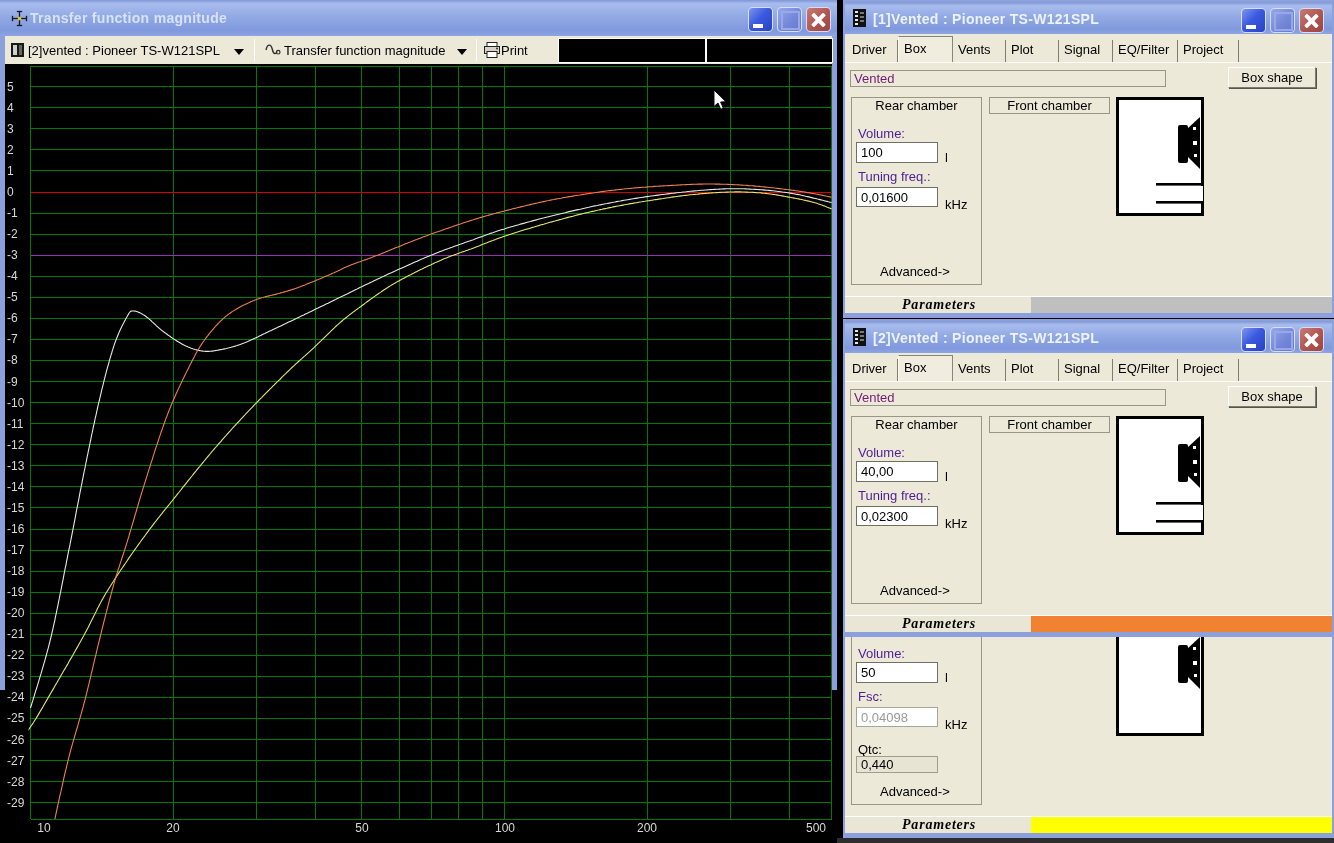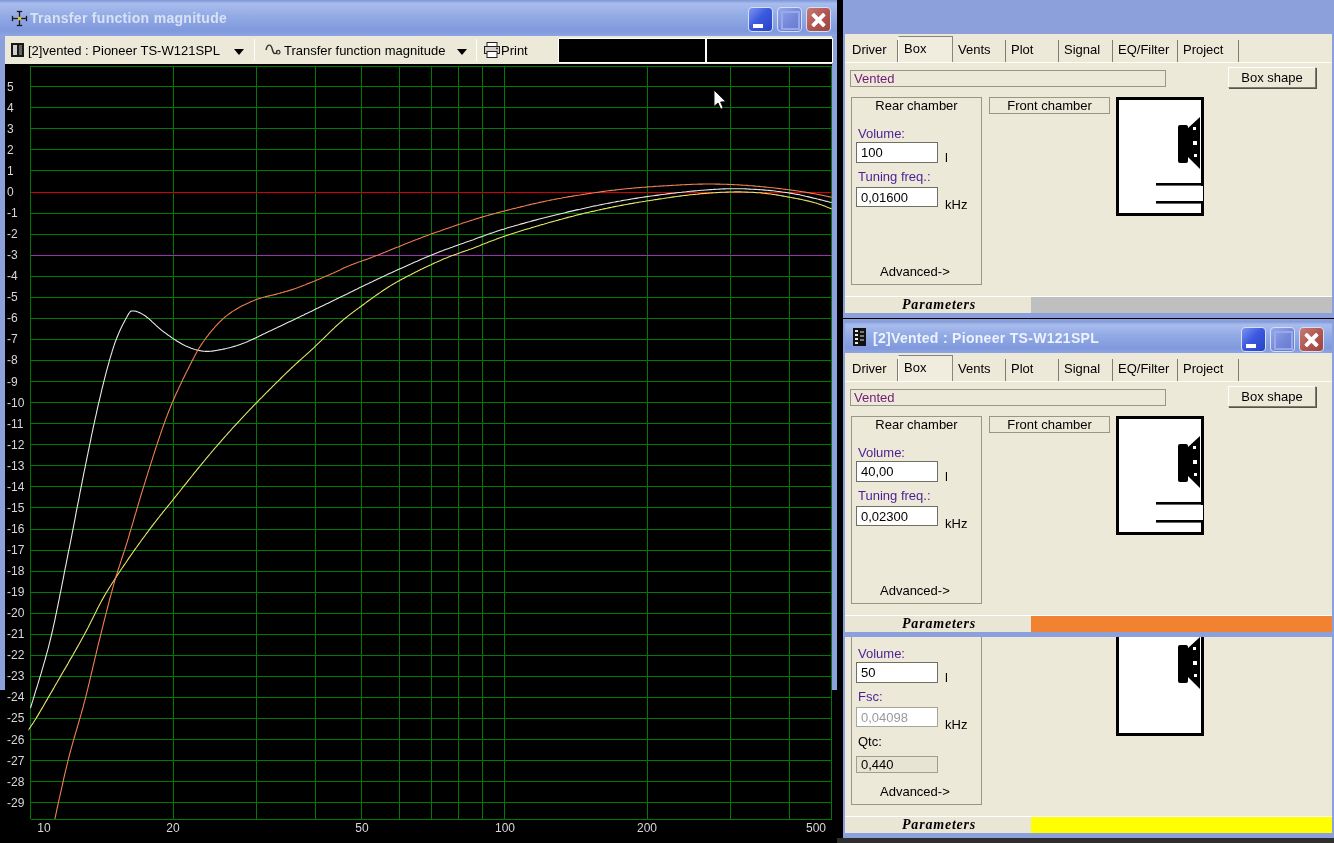--- a/index.html
+++ b/index.html
@@ -172,21 +172,21 @@
   <span class="boxshape">Box shape</span>
   <span class="cham rear">Rear chamber</span>
   <span class="cham front">Front chamber</span>
   <span class="group"></span>
   <span class="lblb" style="left:15px;top:126px">Volume:</span>
   <span class="inp" style="top:142px">50</span>
   <span class="lblk" style="left:102px;top:150px">l</span>
   <span class="lblb" style="left:15px;top:169px">Fsc:</span>
   <span class="inp" style="top:187px;height:20px;color:#9a9a9a;border-color:#a8a69a">0,04098</span>
   <span class="lblk" style="left:102px;top:197px">kHz</span>
-  <span class="lblk" style="left:15px;top:214px">Qtc:</span>
+  <span class="lblk" style="left:15px;top:222px">Qtc:</span>
   <span class="inp" style="top:236px;height:17px;line-height:15px;background:#E7E4D4;border-color:#a09e90">0,440</span>
   <span class="lblk" style="left:37px;top:264px">Advanced-&gt;</span>
   <svg class="boxdiag" width="88" height="119" viewBox="0 0 88 119">
     <rect x="1.5" y="1.5" width="85" height="116" fill="#fff" stroke="#000" stroke-width="3"></rect>
     <path d="M84,20 L71,32 L71,59 L84,72 Z" fill="#000"></path>
     <rect x="62" y="28" width="10" height="38" rx="2" fill="#000"></rect>
     <rect x="77" y="30" width="3" height="3" fill="#fff"></rect>
     <rect x="77" y="44" width="4" height="4" fill="#fff"></rect>
     <rect x="78" y="57" width="3" height="3" fill="#fff"></rect>
   </svg>
@@ -241,20 +241,27 @@
   </svg>
   <div class="params">
         <span style="position:absolute;left:186px;top:0;width:301px;height:16px;background:#F08232"></span>
         <span class="pleft">
           <span class="ptxt">Parameters</span>
         </span>
       </div>
 </div>
 
 <div class="win" style="top:0px">
+  <div class="wtitle">
+        <span class="wicon"></span>
+        <span class="wtext">[1]Vented : Pioneer TS-W121SPL</span>
+    <span class="cbtn wbtn bmin" style="left:396px"></span>
+        <span class="cbtn wbtn bmax" style="left:425px"></span>
+        <span class="cbtn wbtn bclose" style="left:454px"></span>
+      </div>
   <div class="wtabs">
         <span class="tab" style="left:2px;width:51px">Driver</span>
         <span class="tab tabactive" style="left:53px;width:55px">Box</span>
         <span class="tab" style="left:108px;width:53px">Vents</span>
         <span class="tab" style="left:161px;width:53px">Plot</span>
         <span class="tab" style="left:214px;width:54px">Signal</span>
         <span class="tab" style="left:268px;width:65px">EQ/Filter</span>
         <span class="tab" style="left:333px;width:61px">Project</span>
       </div>
   <div class="wbody"></div>

